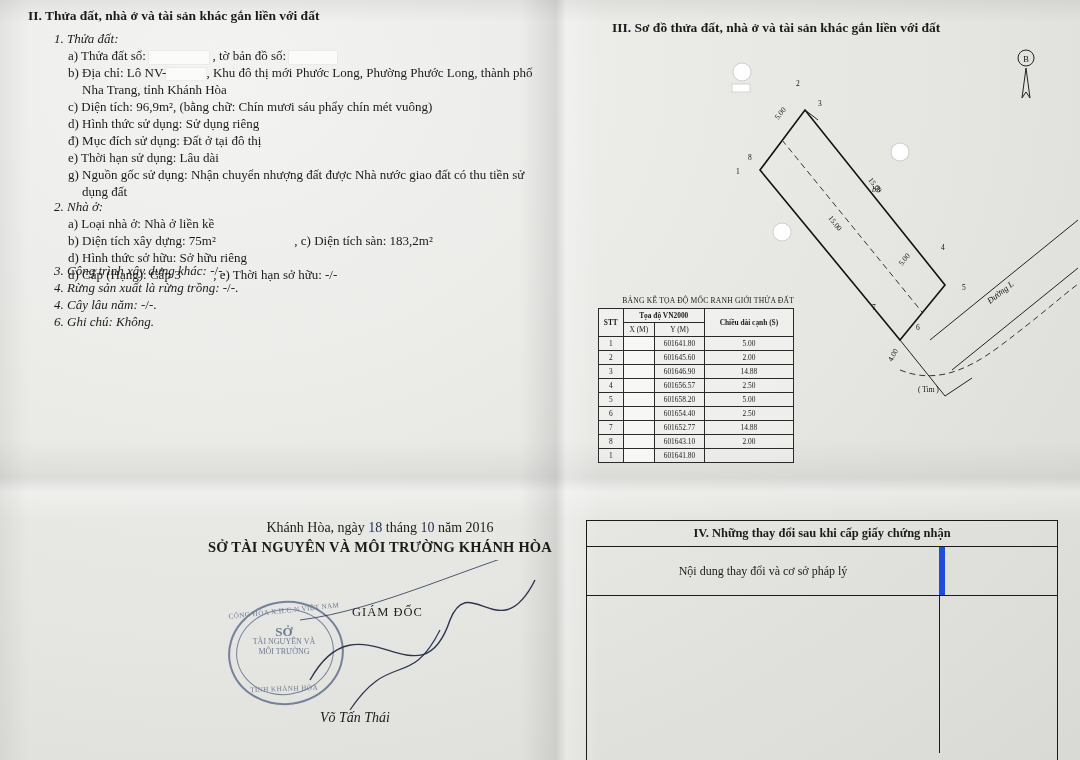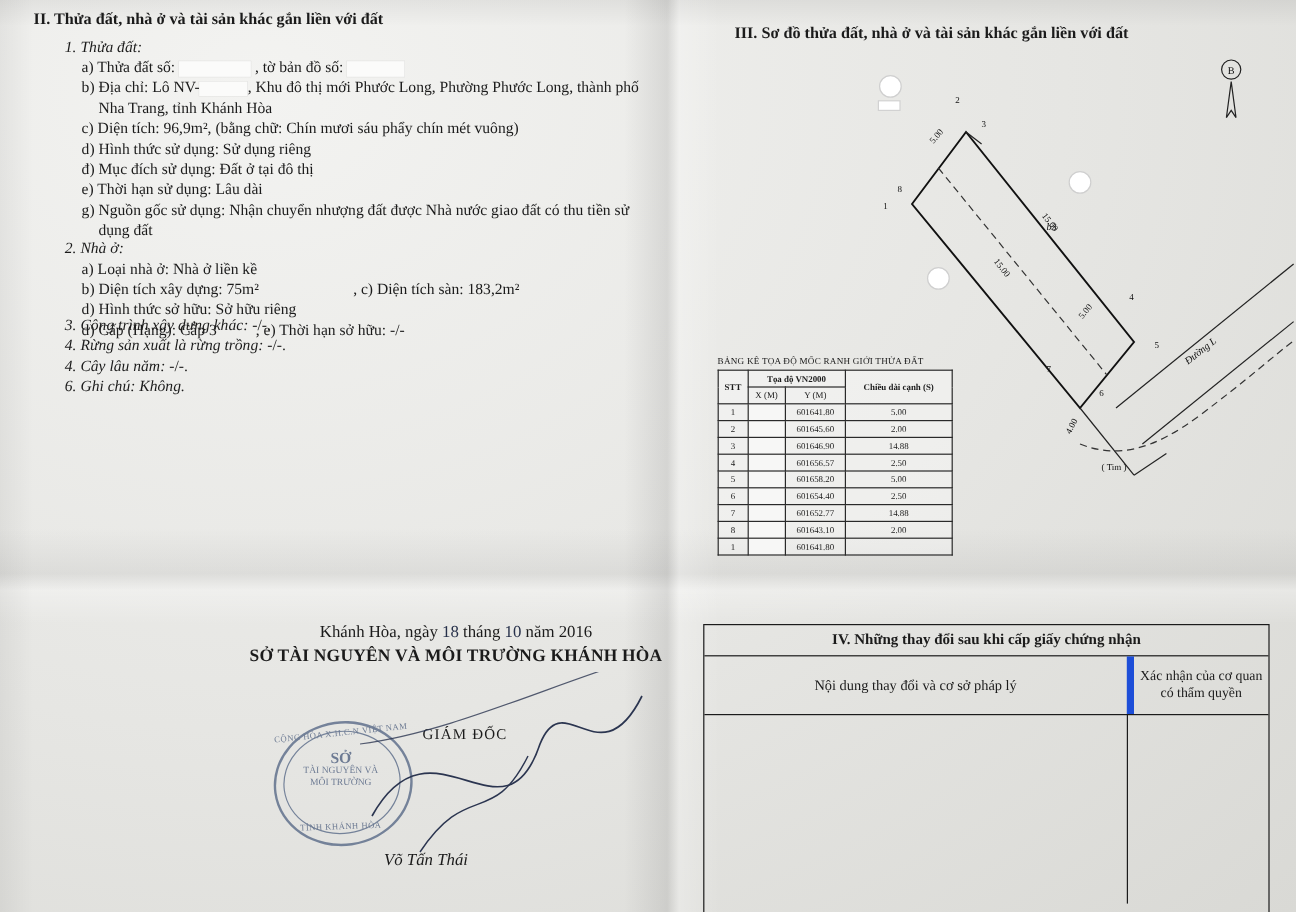--- a/index.html
+++ b/index.html
@@ -85,21 +85,21 @@
   .sigcurve{position:absolute;left:300px;top:560px;width:300px;height:170px;pointer-events:none;}
 
   
   .right{position:absolute;left:560px;top:0;width:520px;height:760px;}
   #hdr3{position:absolute;left:52px;top:20px;font-weight:bold;font-size:13.5px;}
 
   #plot{position:absolute;left:600px;top:40px;width:480px;height:440px;}
 
   
   #coord-wrap{position:absolute;left:598px;top:296px;width:196px;}
-  #coord-cap{font-size:7.6px;text-align:left;letter-spacing:.2px;}
+  #coord-cap{font-size:7.6px;text-align:right;letter-spacing:.2px;}
   table.coord{
     border-collapse:collapse;margin-top:3px;width:196px;
     font-size:7.4px;background:rgba(255,255,255,0.35);
   }
   table.coord th,table.coord td{
     border:0.8px solid #2a2a2a;text-align:center;padding:1px 1px;height:11px;
   }
   table.coord .hdrow th{font-weight:normal;}
   .cellblank{background:#f7f7f6;}
 
@@ -348,26 +348,20 @@
             <td></td>
           </tr>
         </tbody>
     </table>
   </div>
 
   <div id="iv">
     <div class="iv-title">IV. Những thay đổi sau khi cấp giấy chứng nhận</div>
     <div class="iv-cols">
       <div class="iv-c1">Nội dung thay đổi và cơ sở pháp lý</div>
-      <div class="iv-c2">
-        <div>
-          <div>Xác nhận của cơ quan</div>
-          <div>có thẩm quyền</div>
-        </div>
-      </div>
     </div>
     <div class="iv-body">
       <div class="iv-b1"></div>
       <div class="iv-b2"></div>
     </div>
   </div>
 
 </div>
 
 </body></html>

